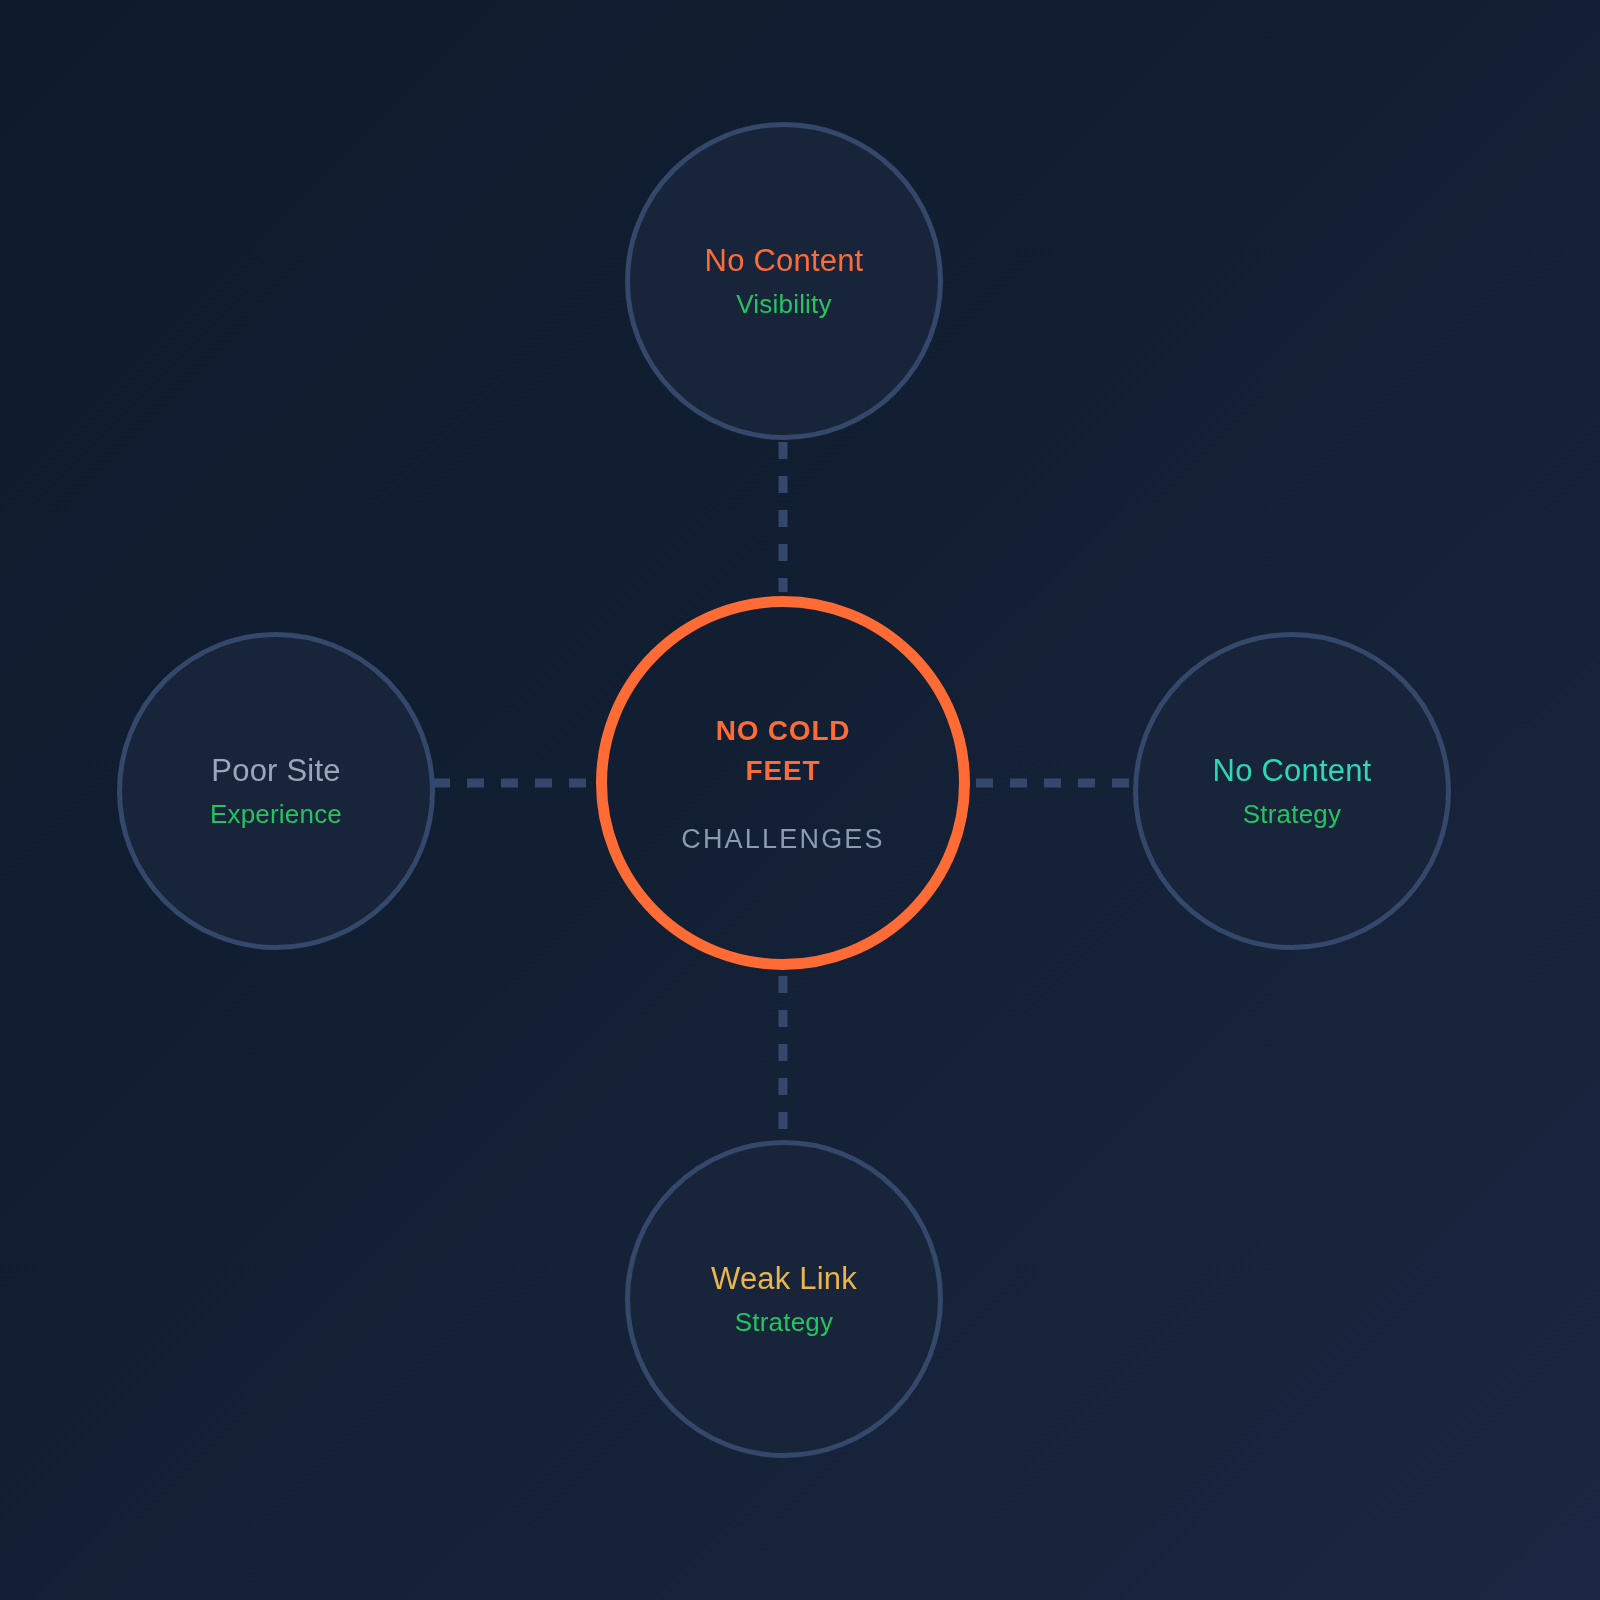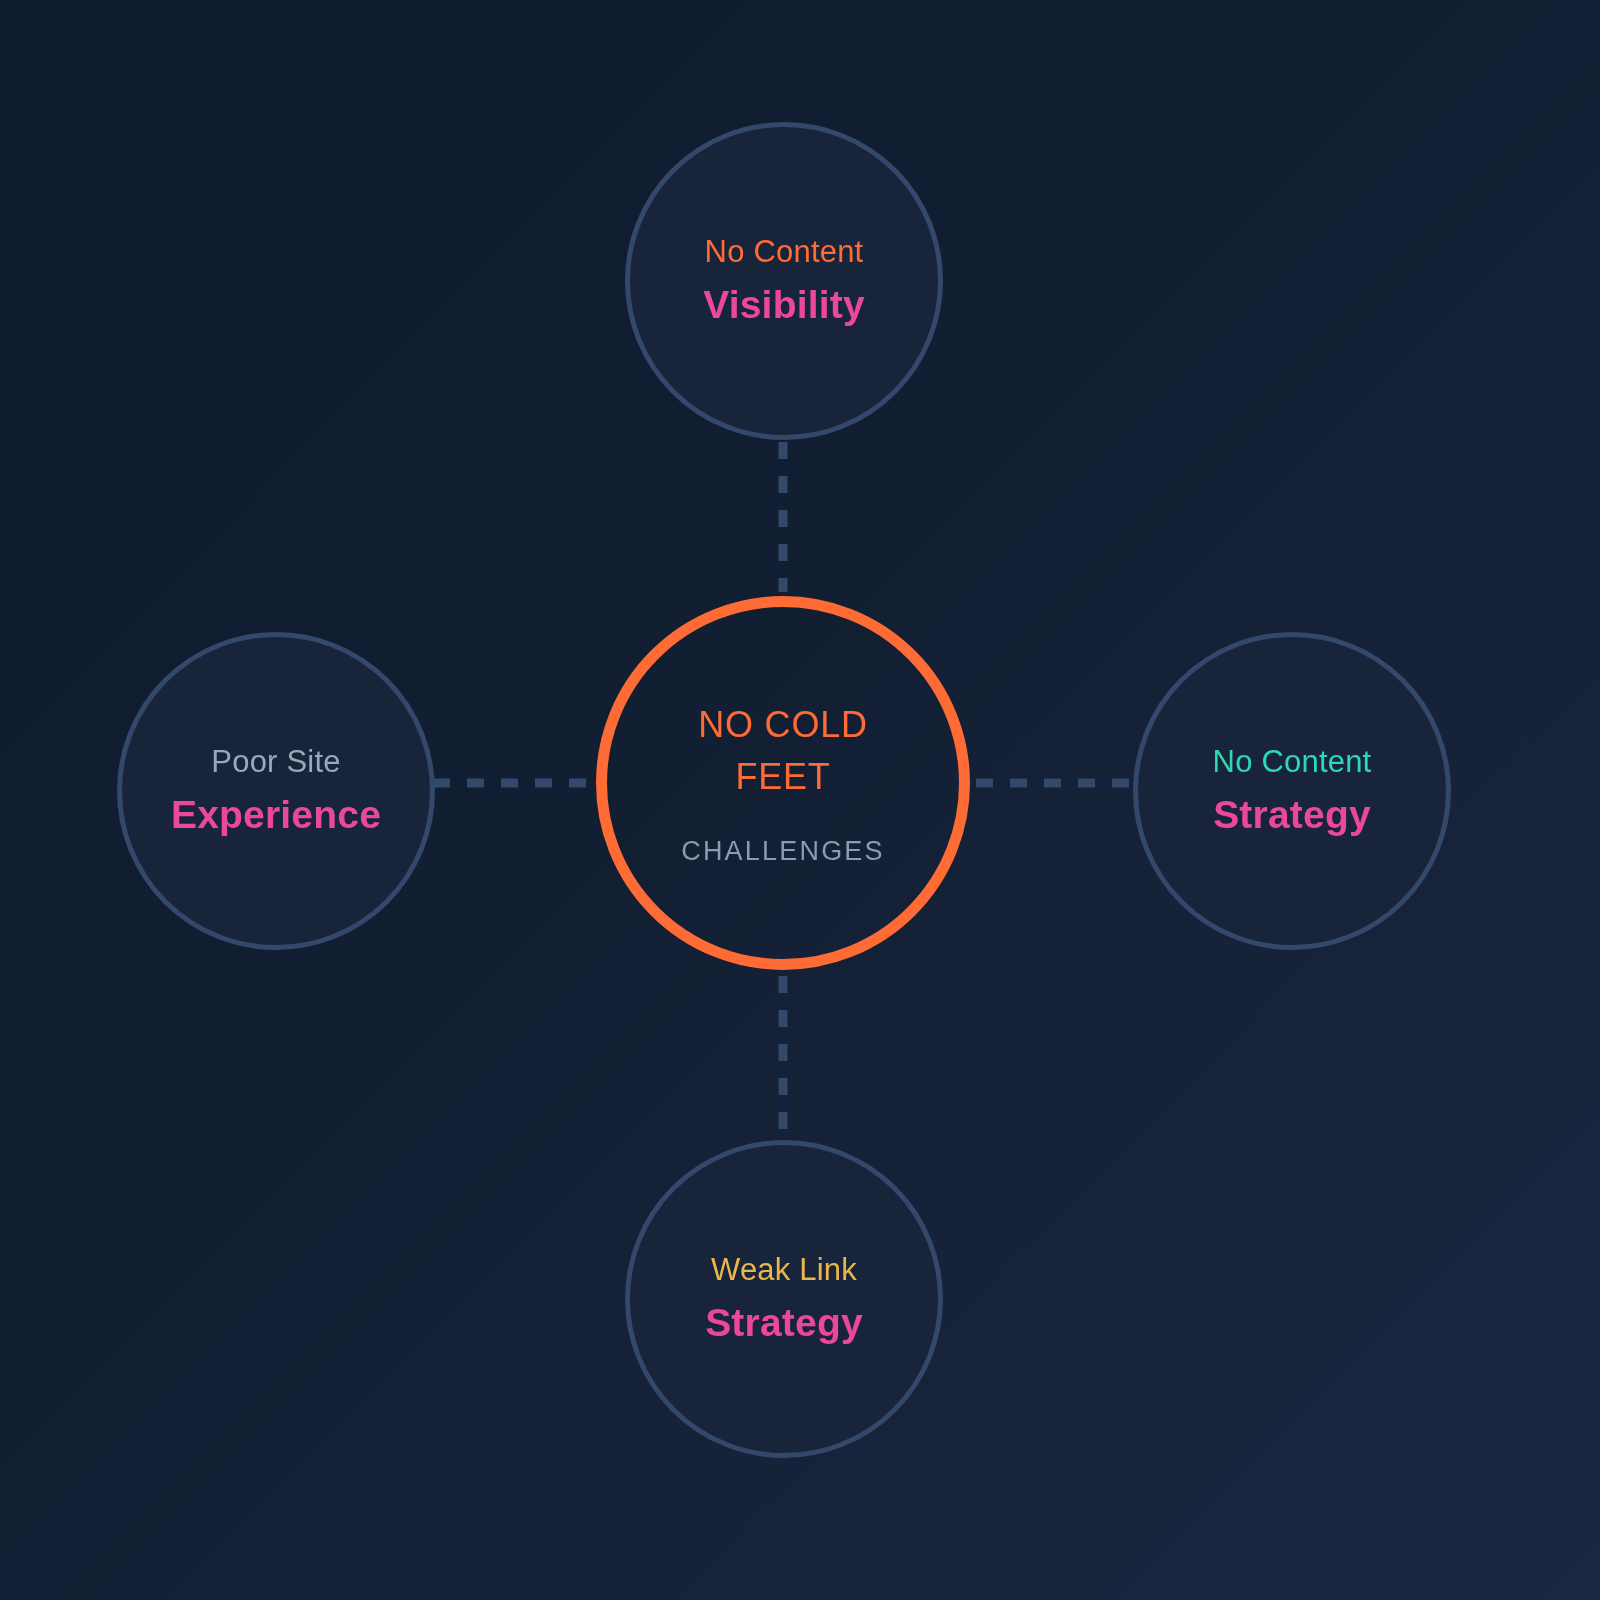--- a/index.html
+++ b/index.html
@@ -52,23 +52,23 @@
   .node-right  { left:1133px; top:632px;  width:318px; height:318px; }
   .node-bottom { left:625px;  top:1140px; width:318px; height:318px; }
 
   .node-line1 {
     font-size:31px;
     font-weight:400;
     line-height:1.28;
     letter-spacing:0.2px;
   }
   .node-line2 {
-    font-size:39px;
-    font-weight:700;
-    color:#ec4899;
+    font-size:26px;
+    font-weight:400;
+    color:#22c55e;
     line-height:1.28;
     letter-spacing:0.2px;
     margin-top:8px;
   }
 
   .c-orange { color:#FF6B35; }
   .c-slate  { color:#9aa7b8; }
   .c-teal   { color:#2BD9B4; }
   .c-amber  { color:#E8B64C; }
 
@@ -84,22 +84,22 @@
     background:transparent;
     display:flex;
     flex-direction:column;
     align-items:center;
     justify-content:center;
     text-align:center;
   }
 
   .hub-title {
     color:#FF6B35;
-    font-size:36px;
-    font-weight:normal;
+    font-size:28px;
+    font-weight:bold;
     letter-spacing:0.8px;
     line-height:1.42;
     max-width:210px;
   }
 
   .hub-sub {
     color:#8b9bb0;
     font-size:27px;
     font-weight:400;
     letter-spacing:2.2px;

